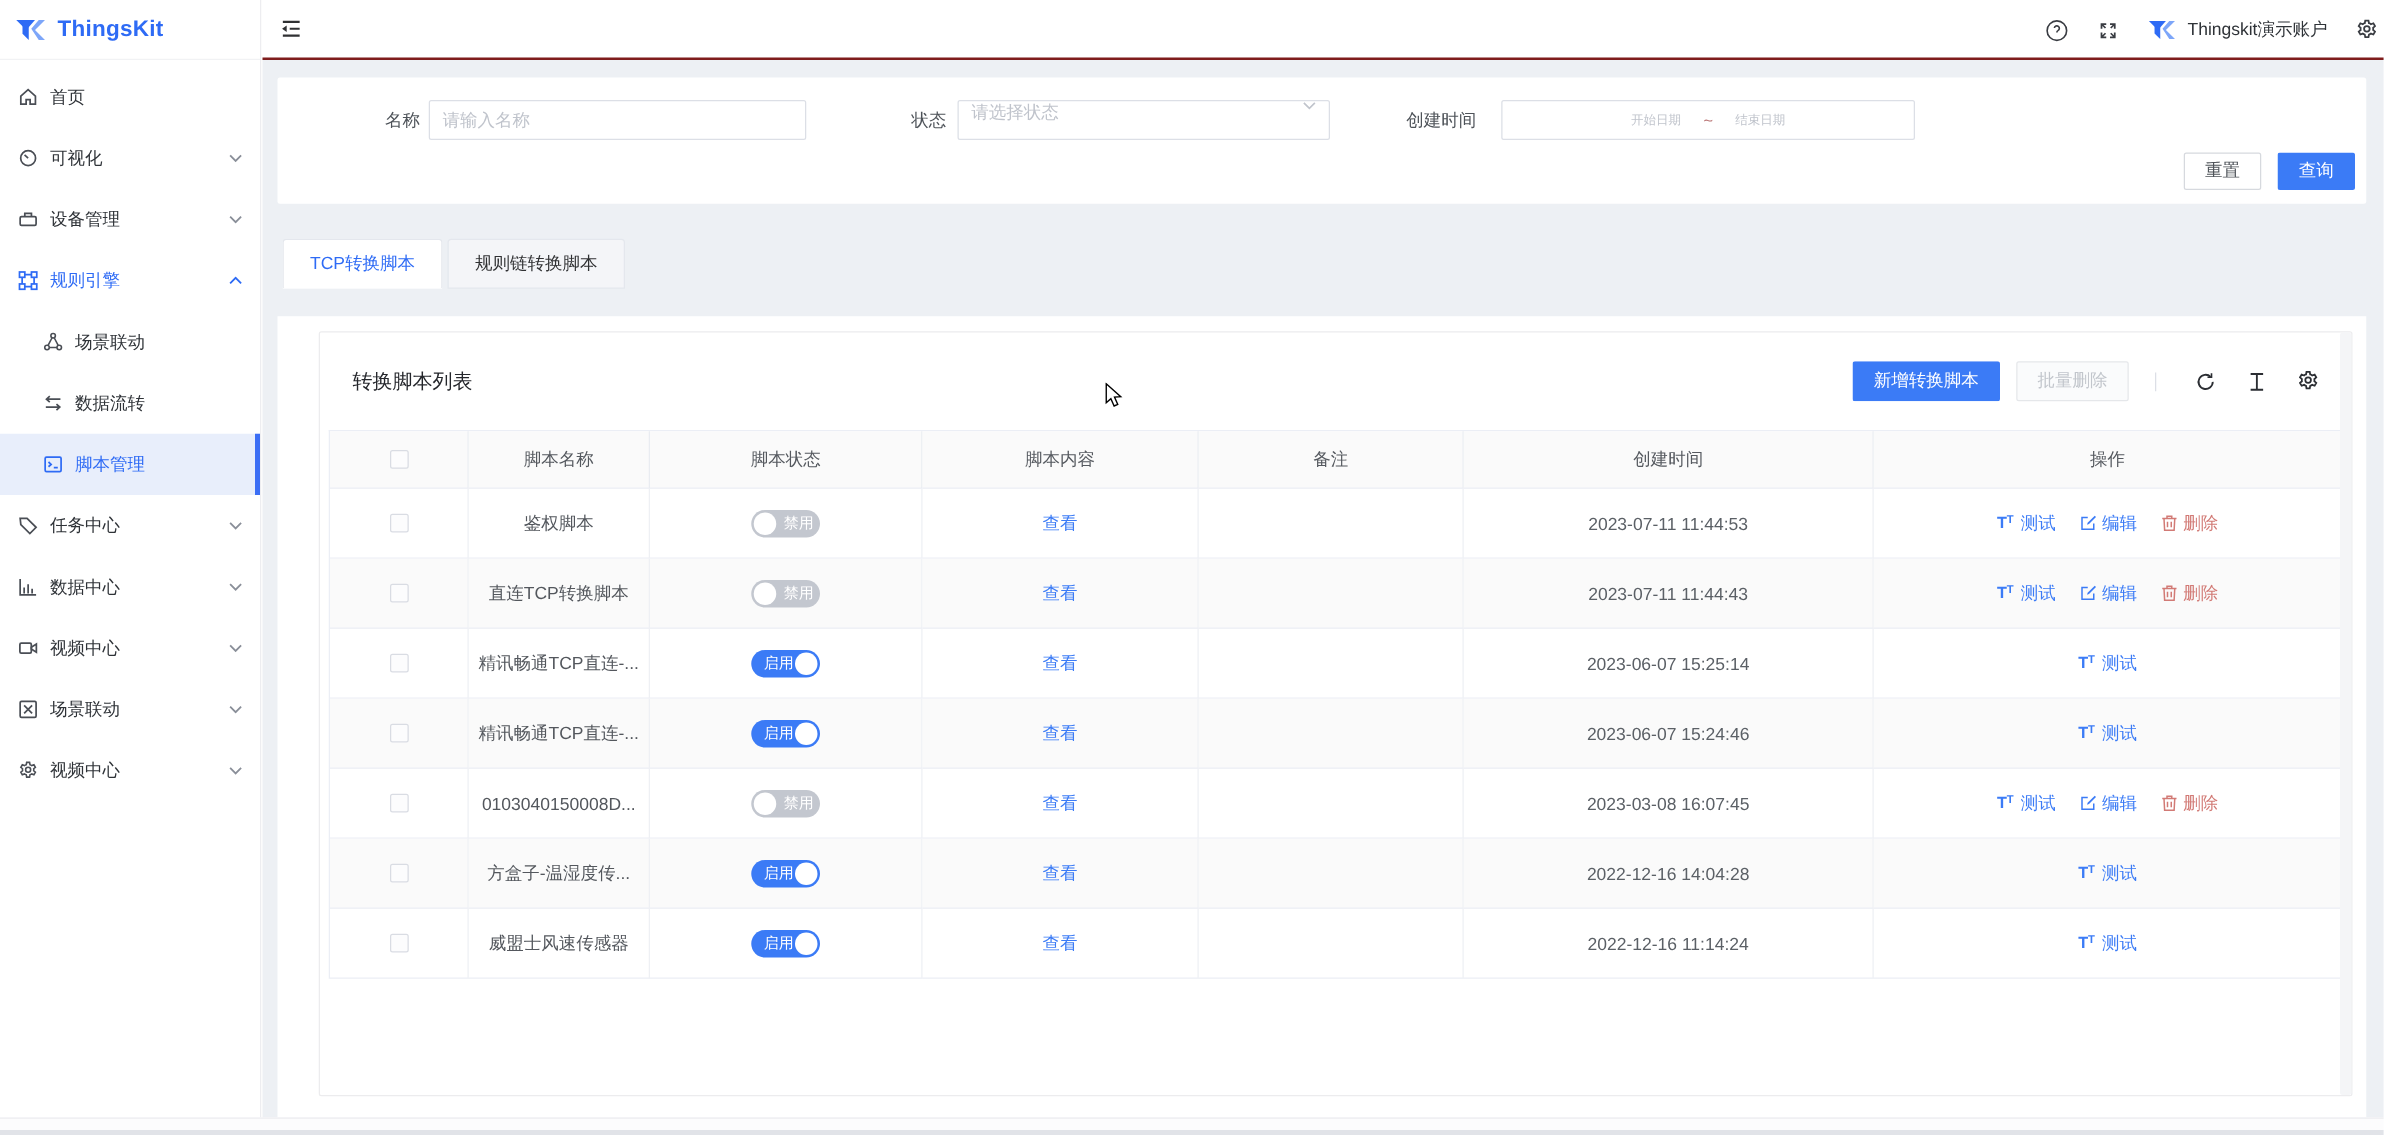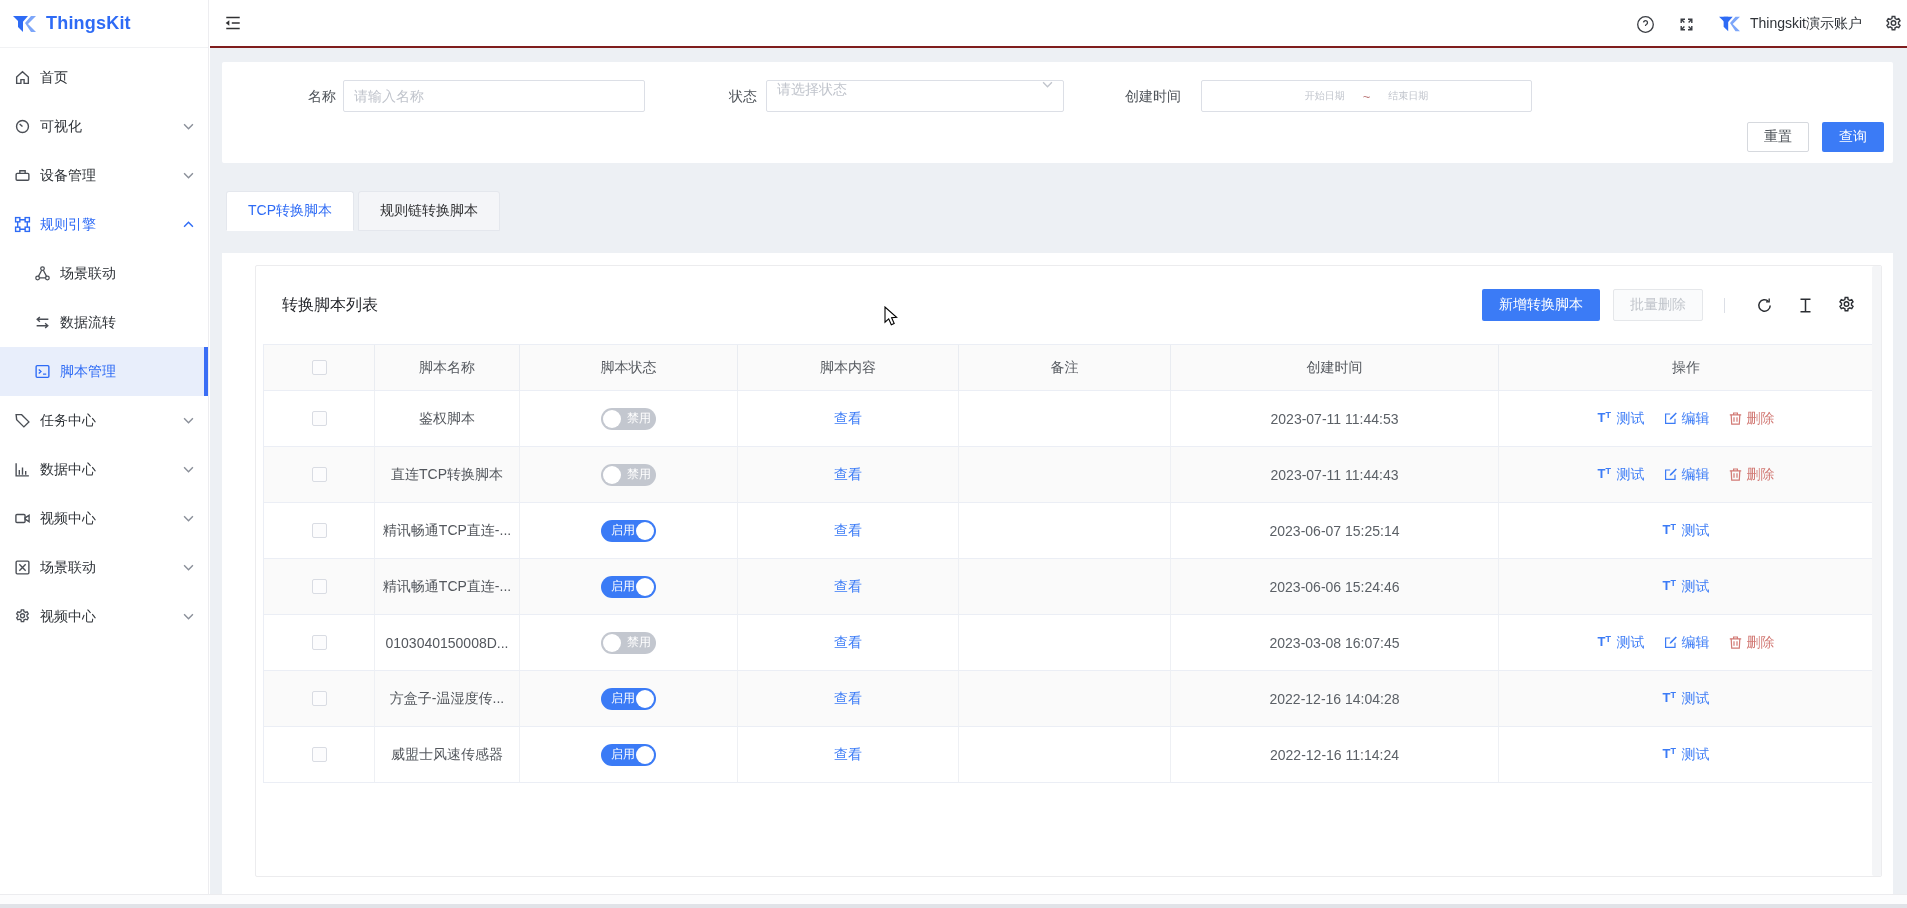--- a/index.html
+++ b/index.html
@@ -525,21 +525,21 @@
     <div class="tcell">
       <span class="toggle on">
         <span class="toggle-label">启用</span>
         <span class="knob"></span>
       </span>
     </div>
     <div class="tcell">
       <a class="link">查看</a>
     </div>
     <div class="tcell"></div>
-    <div class="tcell">2023-06-06 15:24:46</div>
+    <div class="tcell">2023-06-07 15:24:46</div>
     <div class="tcell">
       <span class="action">
         <span class="aicon test-glyph">T<small>T</small></span>
         <span class="action-label">测试</span>
       </span>
 
     </div>
   </div>
               <div class="trow">
     <div class="tcell">

